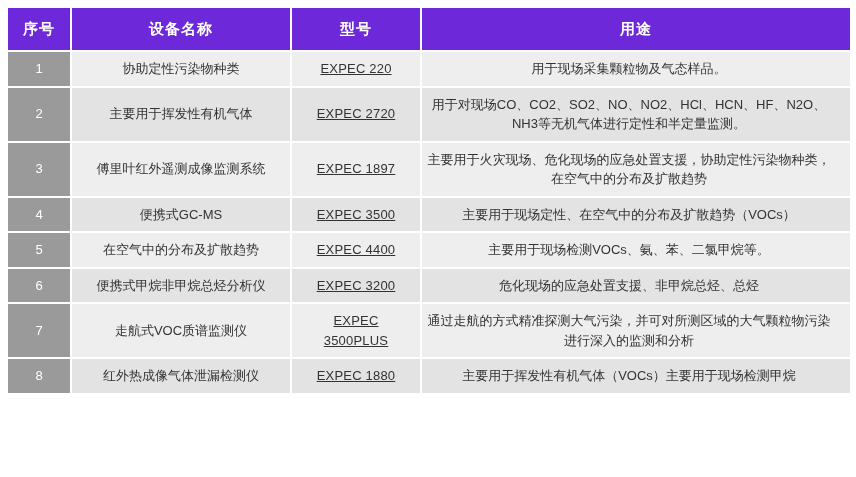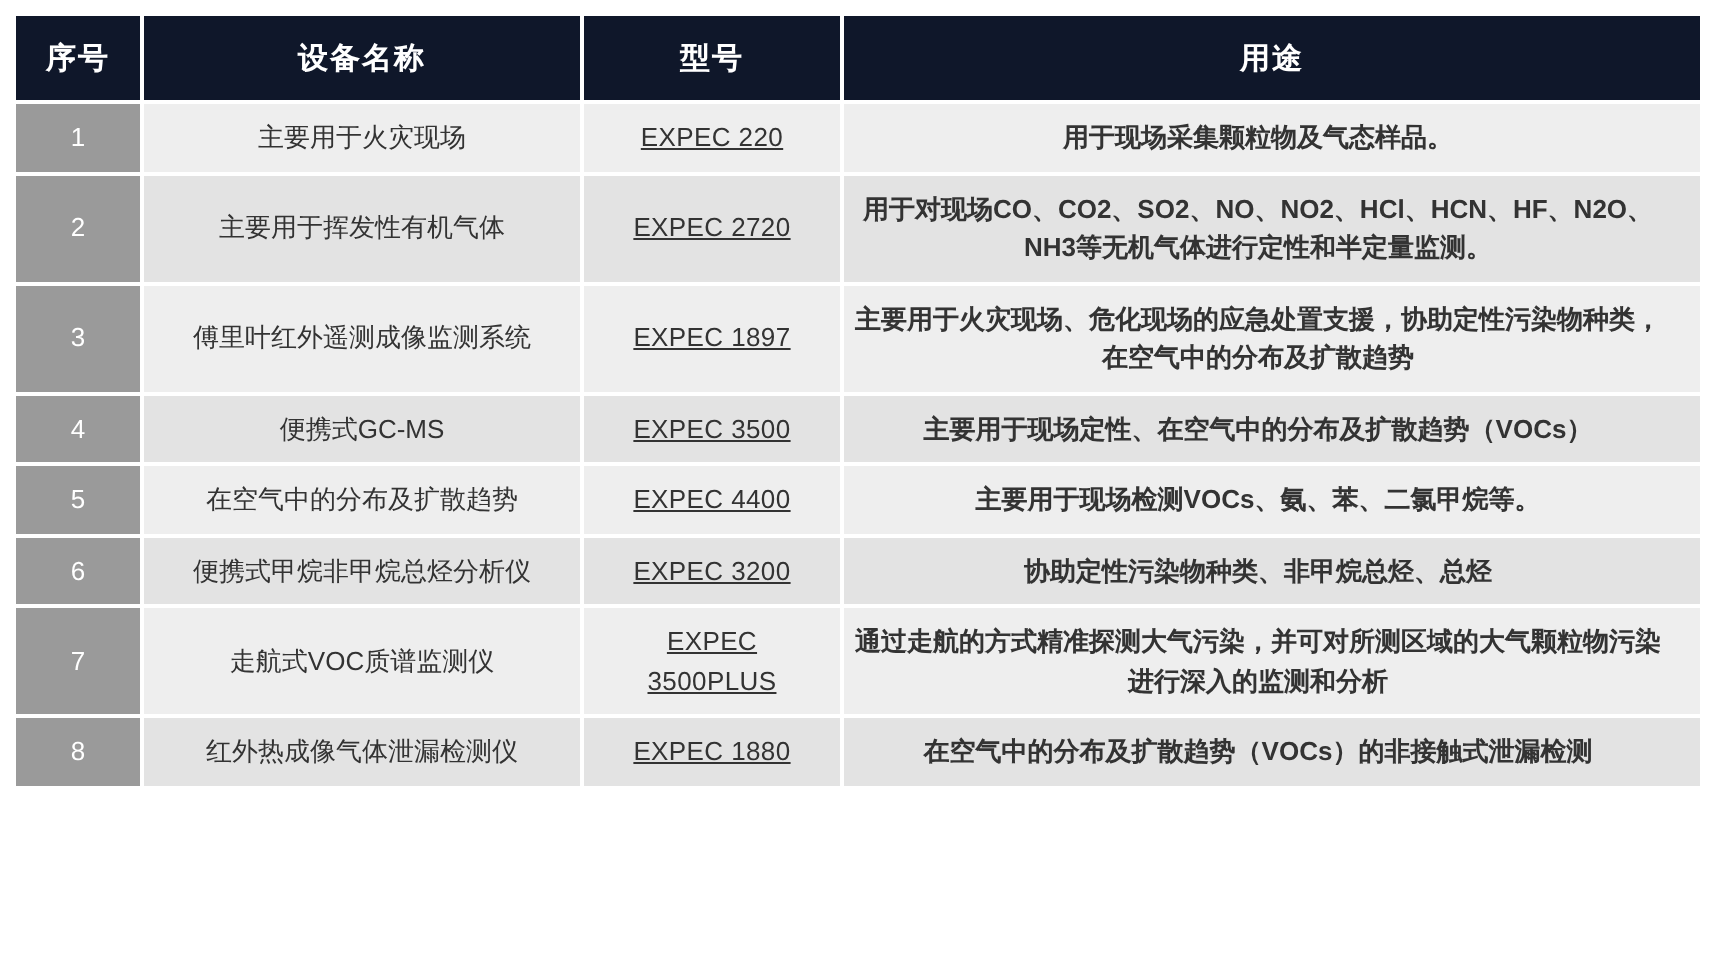--- a/index.html
+++ b/index.html
@@ -23,21 +23,21 @@
     table-layout: fixed;
     width: 844px;
     margin: 0 auto;
   }
   table.equipment-table col.c-index { width: 64px; }
   table.equipment-table col.c-name  { width: 220px; }
   table.equipment-table col.c-model { width: 130px; }
   table.equipment-table col.c-use   { width: 430px; }
 
   thead th {
-    background: #0f172a;
+    background: #6d28d9;
     color: #ffffff;
     font-size: 15px;
     font-weight: bold;
     letter-spacing: 1px;
     height: 40px;
     border: 2px solid #ffffff;
     text-align: center;
     vertical-align: middle;
   }
   tbody td {
@@ -61,21 +61,20 @@
     background: #eeeeee;
   }
   tbody tr.alt td.name,
   tbody tr.alt td.model,
   tbody tr.alt td.use {
     background: #e3e3e3;
   }
   tbody td.use {
     padding-left: 0;
     padding-right: 14px;
-    font-weight: bold;
   }
   tbody td.model {
     letter-spacing: 0.2px;
     text-decoration: underline;
   }
 </style>
 </head>
 <body>
 
 <div class="table-wrap">
@@ -90,21 +89,21 @@
       <tr>
         <th>序号</th>
         <th>设备名称</th>
         <th>型号</th>
         <th>用途</th>
       </tr>
     </thead>
     <tbody>
       <tr>
         <td class="idx">1</td>
-        <td class="name">主要用于火灾现场</td>
+        <td class="name">协助定性污染物种类</td>
         <td class="model">EXPEC 220</td>
         <td class="use">用于现场采集颗粒物及气态样品。</td>
       </tr>
       <tr class="alt">
         <td class="idx">2</td>
         <td class="name">主要用于挥发性有机气体</td>
         <td class="model">EXPEC 2720</td>
         <td class="use">用于对现场CO、CO2、SO2、NO、NO2、HCl、HCN、HF、N2O、NH3等无机气体进行定性和半定量监测。</td>
       </tr>
       <tr>
@@ -122,29 +121,29 @@
       <tr>
         <td class="idx">5</td>
         <td class="name">在空气中的分布及扩散趋势</td>
         <td class="model">EXPEC 4400</td>
         <td class="use">主要用于现场检测VOCs、氨、苯、二氯甲烷等。</td>
       </tr>
       <tr class="alt">
         <td class="idx">6</td>
         <td class="name">便携式甲烷非甲烷总烃分析仪</td>
         <td class="model">EXPEC 3200</td>
-        <td class="use">协助定性污染物种类、非甲烷总烃、总烃</td>
+        <td class="use">危化现场的应急处置支援、非甲烷总烃、总烃</td>
       </tr>
       <tr>
         <td class="idx">7</td>
         <td class="name">走航式VOC质谱监测仪</td>
         <td class="model">EXPEC 3500PLUS</td>
         <td class="use">通过走航的方式精准探测大气污染，并可对所测区域的大气颗粒物污染进行深入的监测和分析</td>
       </tr>
       <tr class="alt">
         <td class="idx">8</td>
         <td class="name">红外热成像气体泄漏检测仪</td>
         <td class="model">EXPEC 1880</td>
-        <td class="use">在空气中的分布及扩散趋势（VOCs）的非接触式泄漏检测</td>
+        <td class="use">主要用于挥发性有机气体（VOCs）主要用于现场检测甲烷</td>
       </tr>
     </tbody>
   </table>
 </div>
 
 </body></html>

